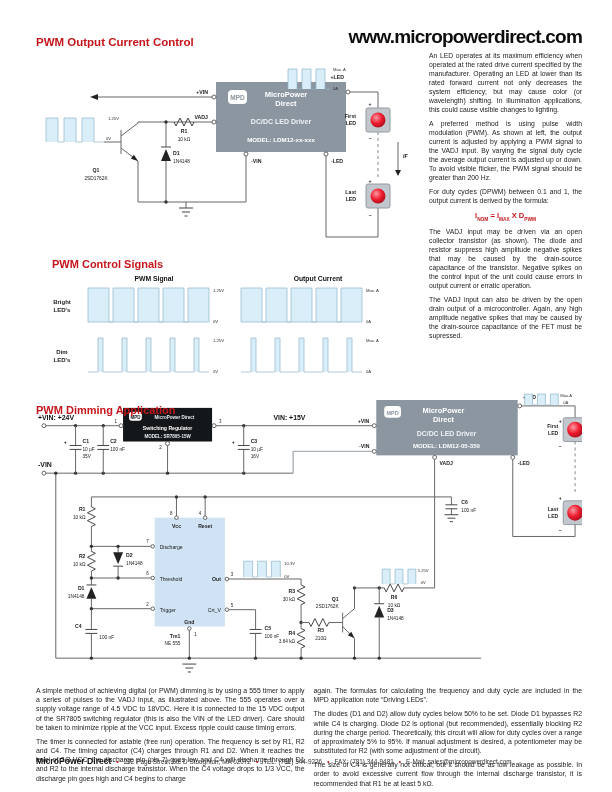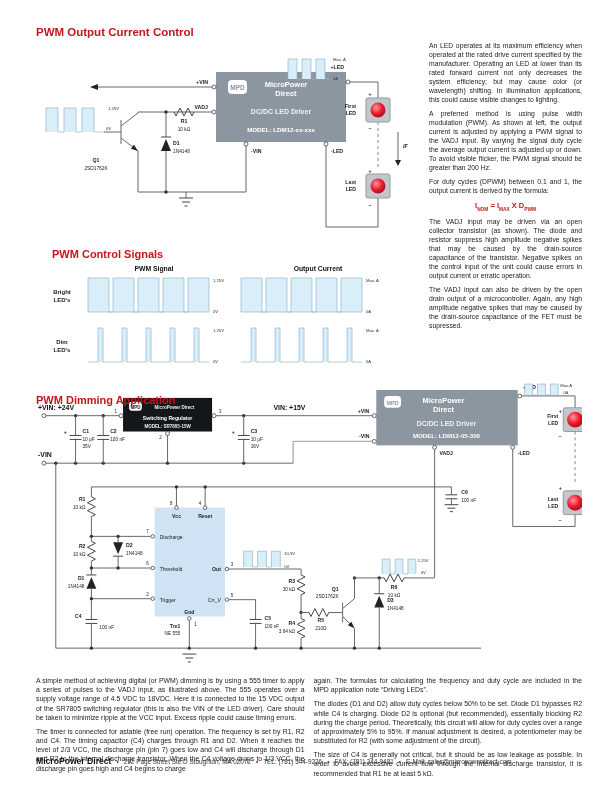--- a/index.html
+++ b/index.html
@@ -48,20 +48,21 @@
   .sigt{font-size:6.8px;font-weight:bold;fill:#111;}
   .sigl{font-size:6px;font-weight:bold;fill:#222;}
 </style>
 </head>
 <body>
 
 <div class="page">
 
   <header>
     <div class="title">PWM Output Current Control</div>
+    <div class="site">www.micropowerdirect.com</div>
   </header>
 
   <div class="main-row">
     <div class="left-col">
 
       
       <svg width="372" height="200" viewBox="0 0 372 200">
         <defs>
           <radialGradient id="led" cx="38%" cy="35%" r="70%">
             <stop offset="0%" stop-color="#ff98a4"></stop>

